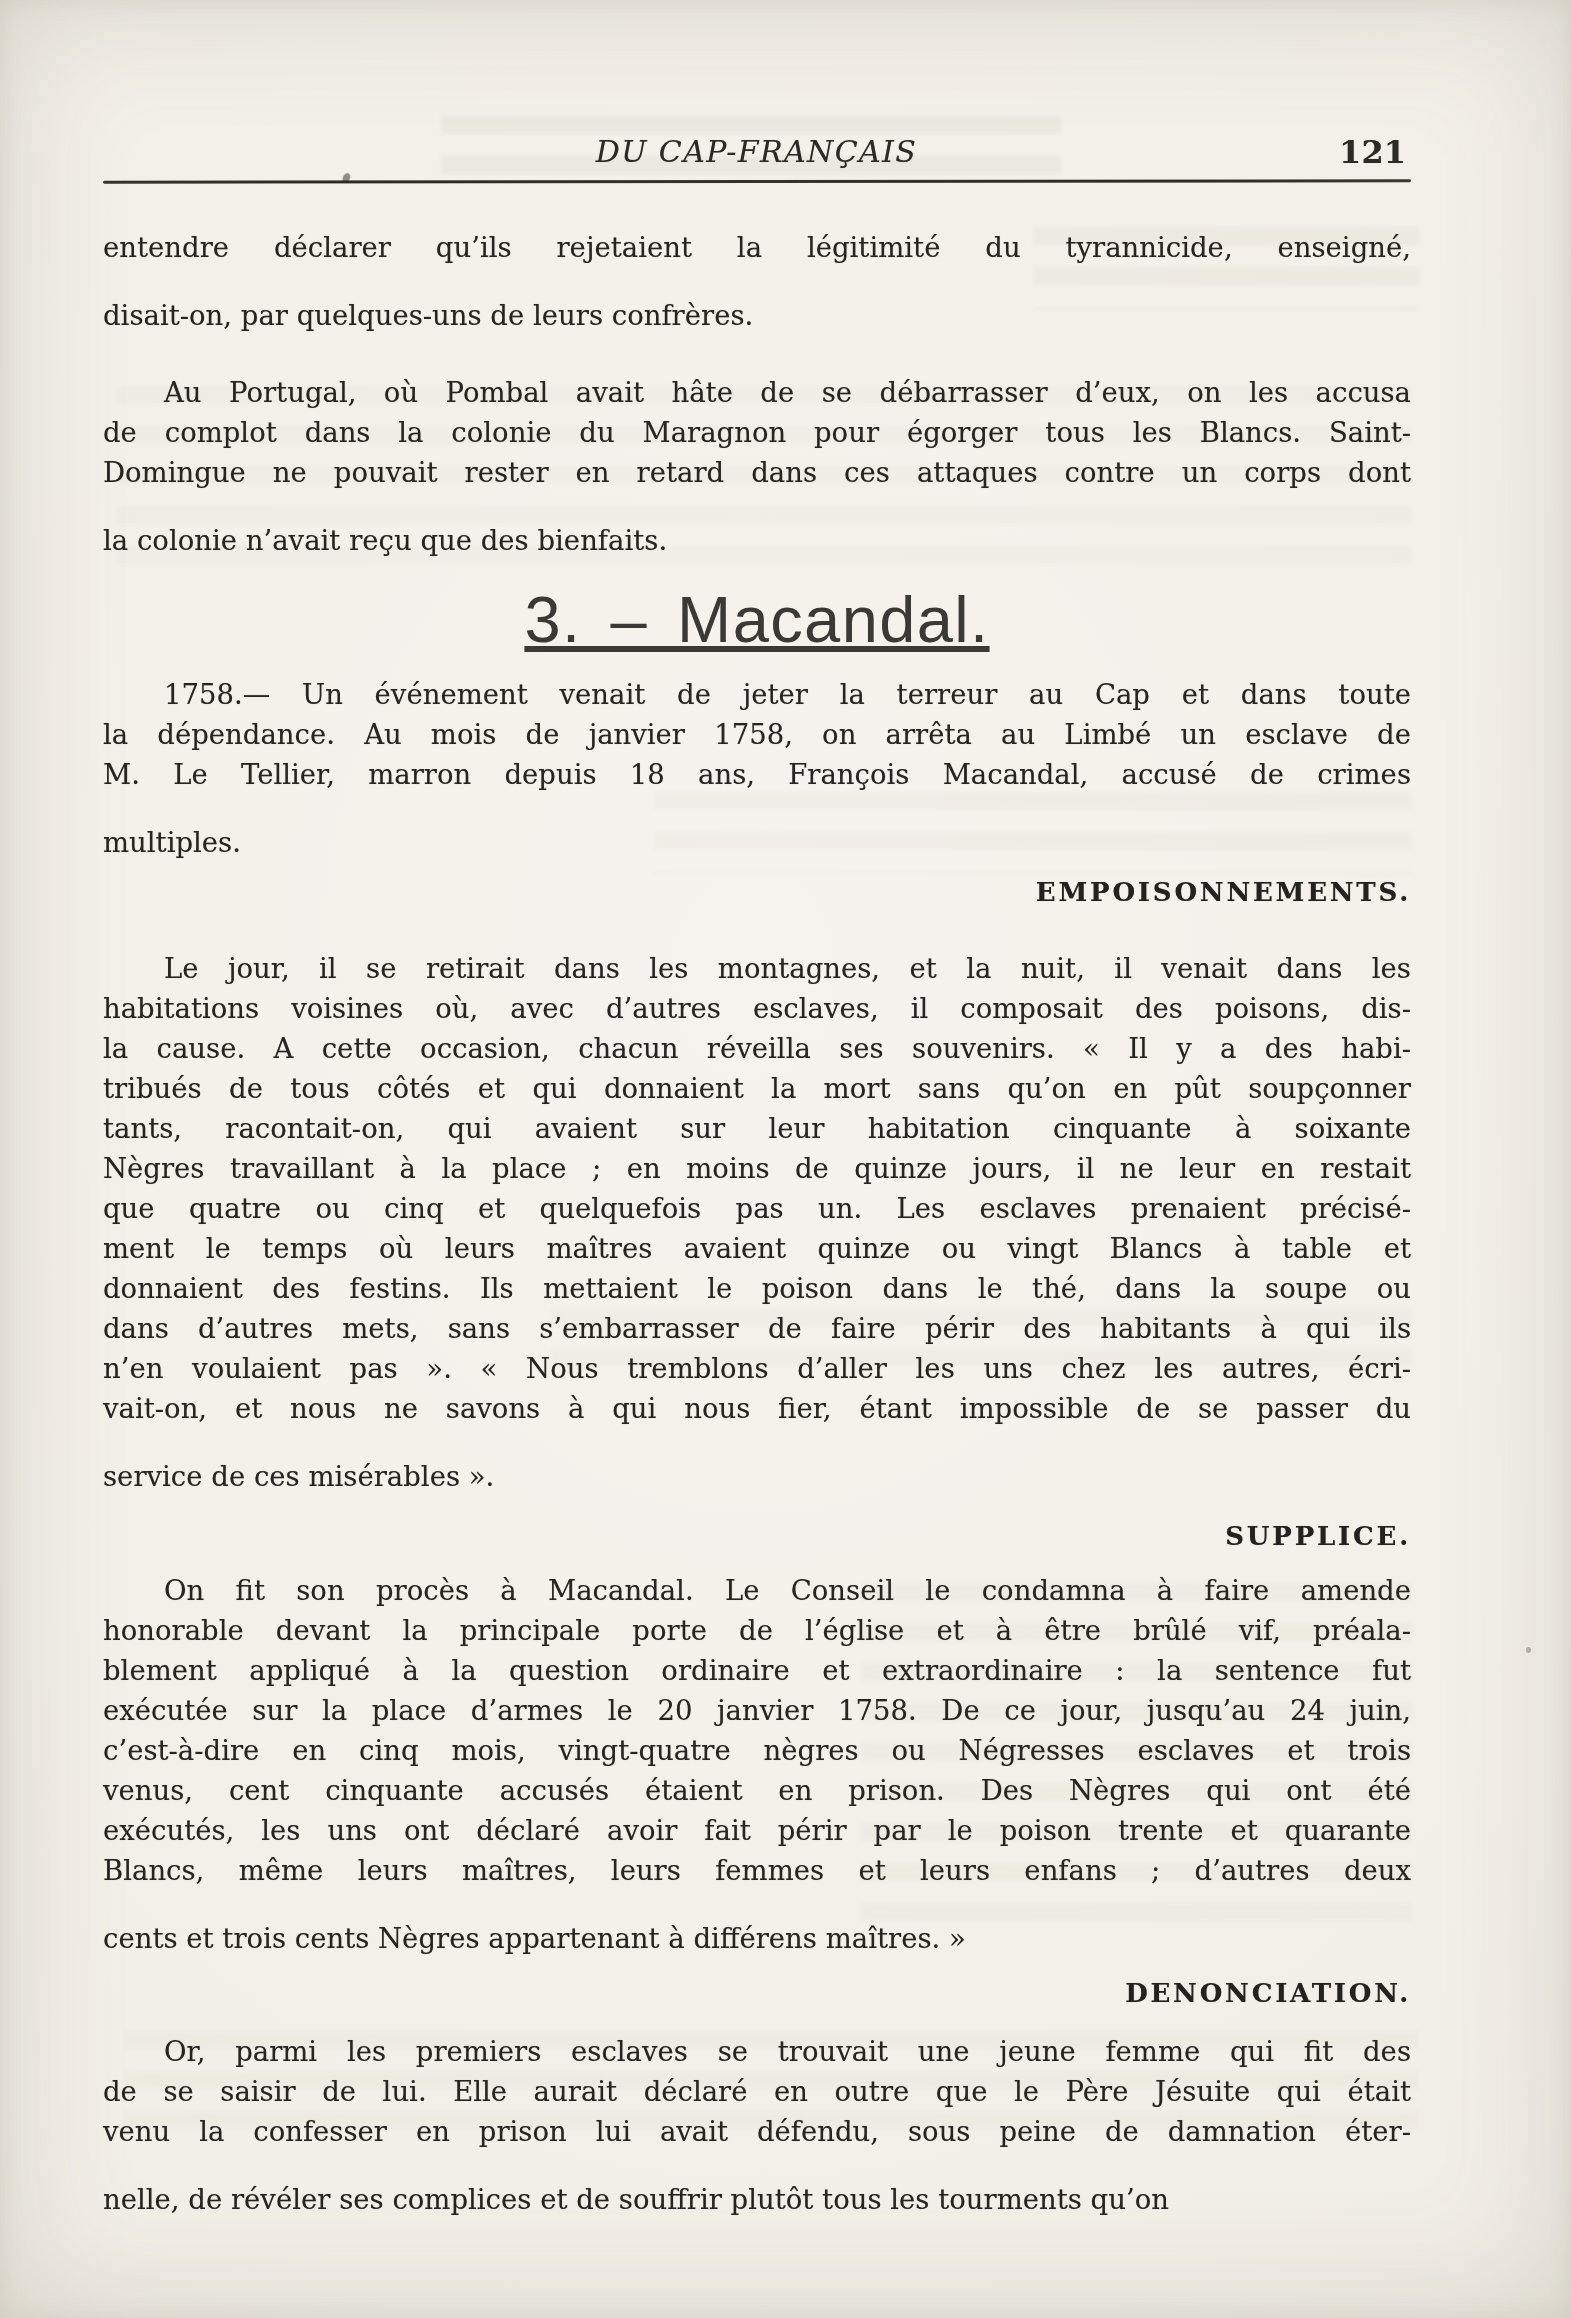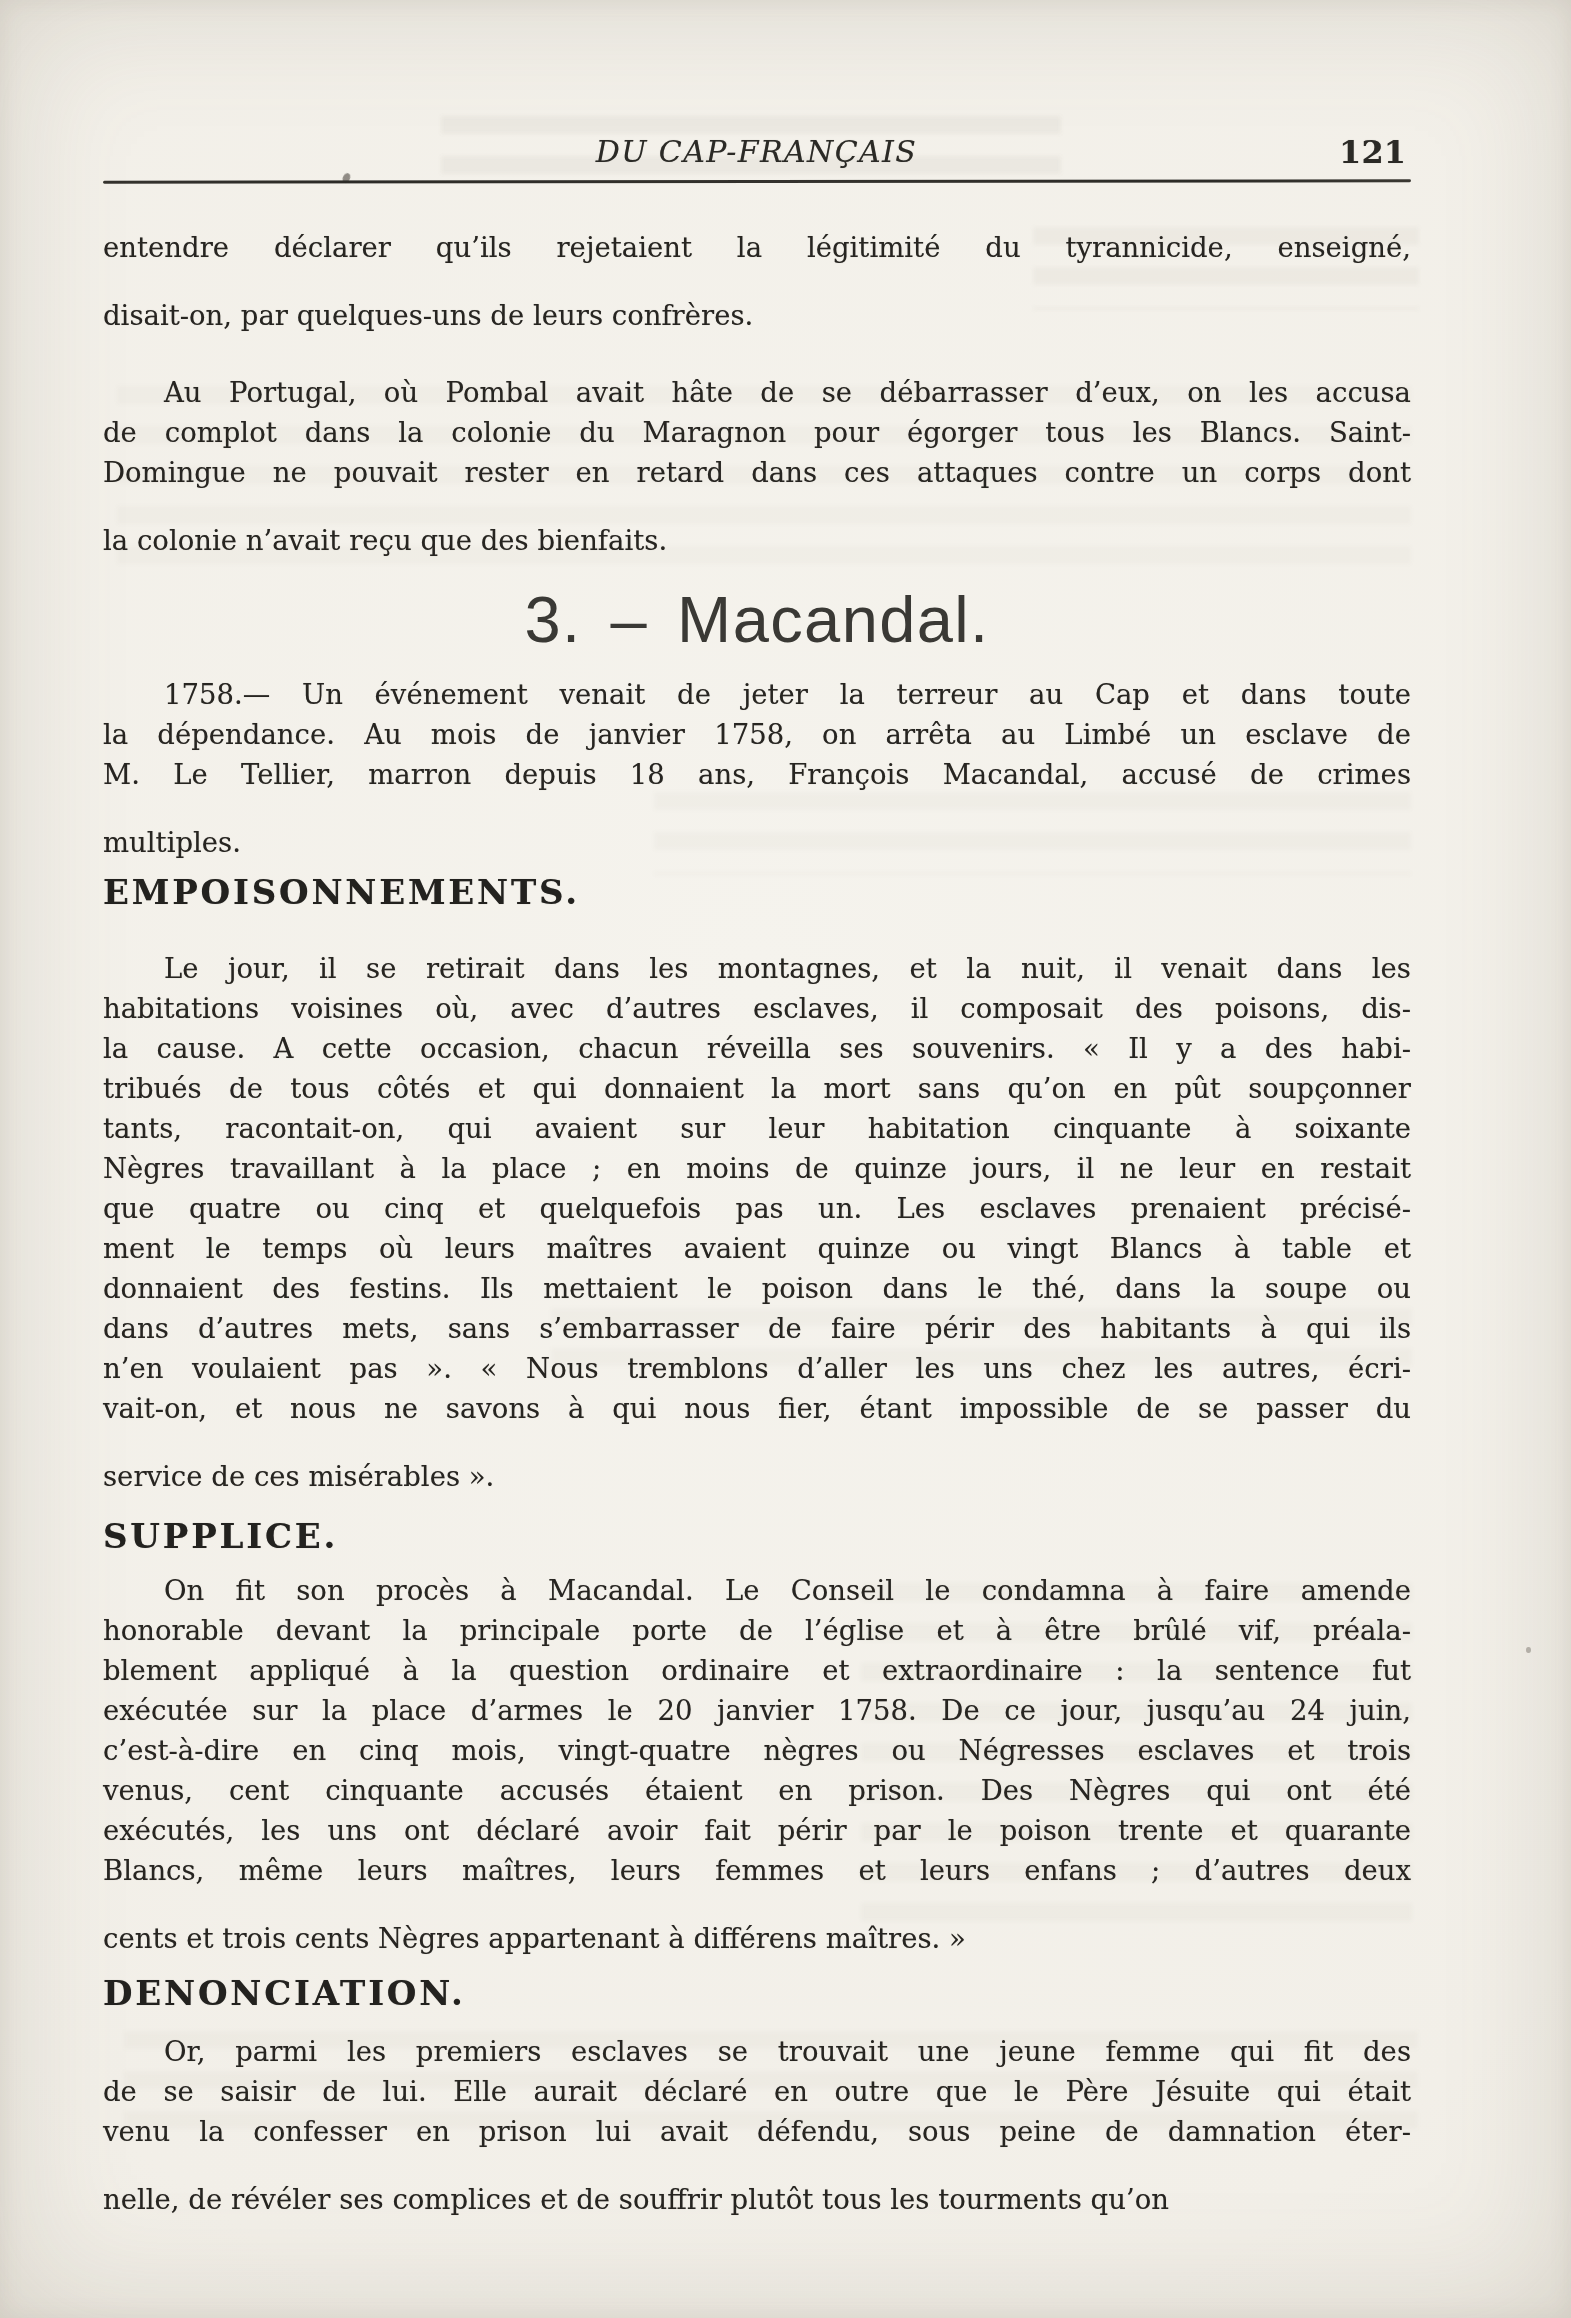--- a/index.html
+++ b/index.html
@@ -58,31 +58,31 @@
 
   .chapter-heading {
     font-family: "Liberation Sans", "DejaVu Sans", sans-serif;
     font-weight: 400;
     font-size: 65px; line-height: 77px;
     text-align: center;
     letter-spacing: 1.4px; word-spacing: 9.6px;
     color: #3a3935;
   }
   .section-heading {
-    font-size: 34px; line-height: 39px;
+    font-size: 26px; line-height: 39px;
     font-weight: bold;
-    text-align: left;
+    text-align: right;
     letter-spacing: 2.8px;
     color: #23221f;
     text-shadow: 0 0 0.7px rgba(35,34,31,0.45);
   }
 
   
   .b1 { margin-top: 37px; }
-  .b2 { margin-top: 20.7px; }
+  .b2 { margin-top: 20.7px; text-decoration: underline; }
   .b3 { margin-top: 16.5px; }
   .b4 { margin-top: 11px; }
   .b5 { margin-top: 36px; }
   .b6 { margin-top: 20.7px; }
   .b7 { margin-top: 13.8px; }
   .b8 { margin-top: 16.5px; }
   .b9 { margin-top: 18px; }
 
   
   .smudge {

